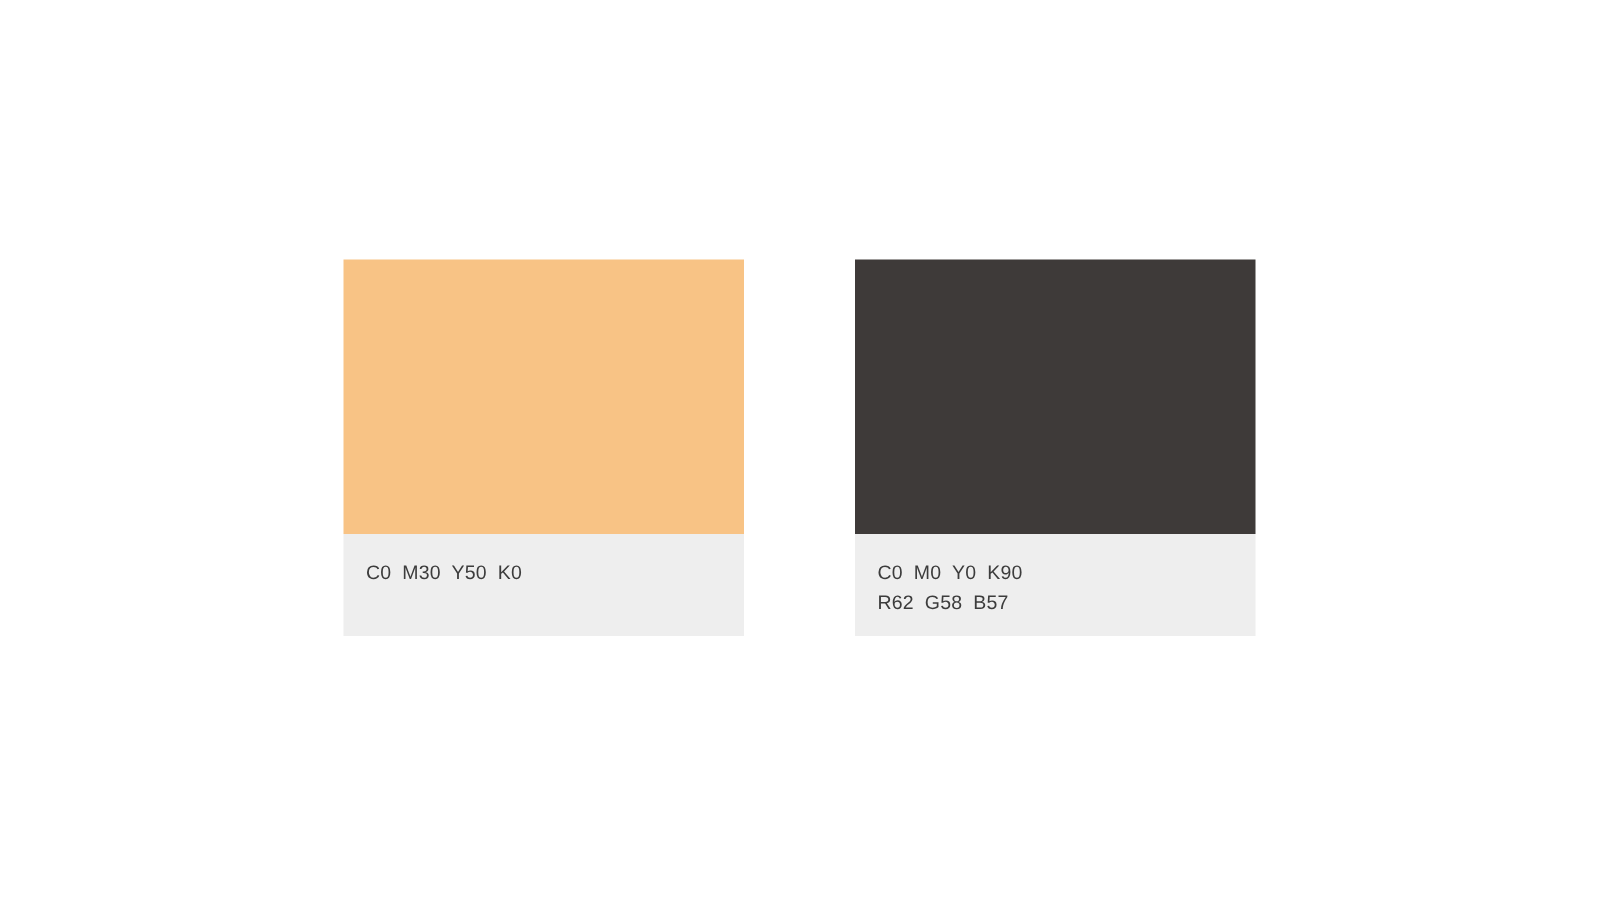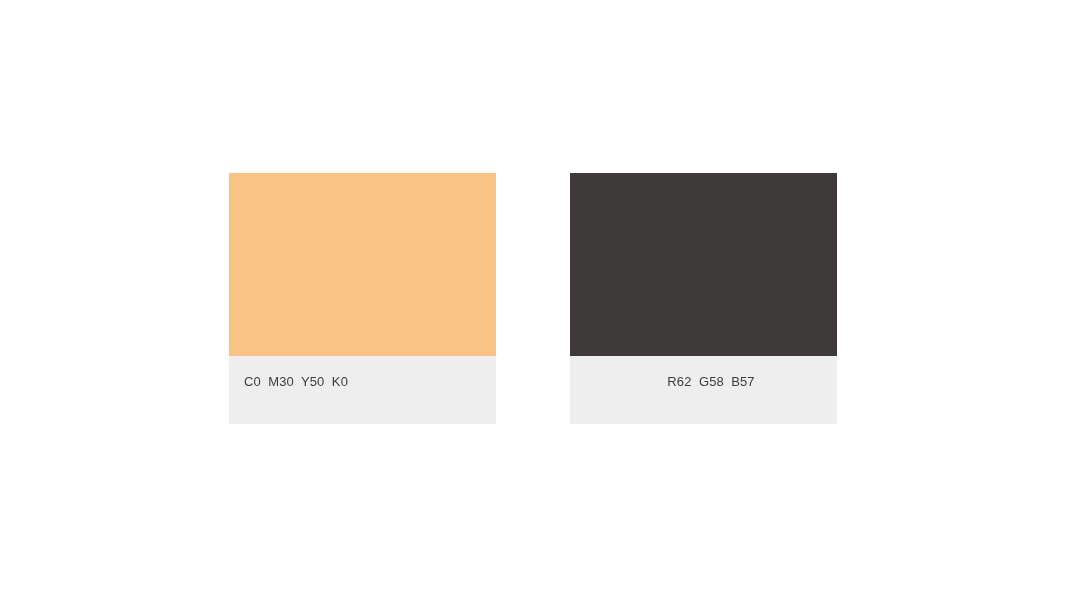--- a/index.html
+++ b/index.html
@@ -65,17 +65,18 @@
   <div class="swatch-card card-0">
     <div class="swatch-chip" style="background-color: rgb(248, 195, 133);"></div>
     <div class="swatch-caption" style="background-color: rgb(238, 238, 238);">
       <span class="swatch-line" style="color: rgb(60, 60, 60);">C0  M30  Y50  K0</span>
     </div>
   </div>
 
   <div class="swatch-card card-1">
     <div class="swatch-chip" style="background-color: rgb(62, 58, 57);"></div>
     <div class="swatch-caption" style="background-color: rgb(238, 238, 238);">
-      <span class="swatch-line" style="color: rgb(60, 60, 60); text-align: center;">R62  G58  B57</span>
+      <span class="swatch-line" style="color: rgb(60, 60, 60);">C0  M0  Y0  K90</span>
+      <span class="swatch-line" style="color: rgb(60, 60, 60);">R62  G58  B57</span>
     </div>
   </div>
 
 </div>
 
 </body></html>

